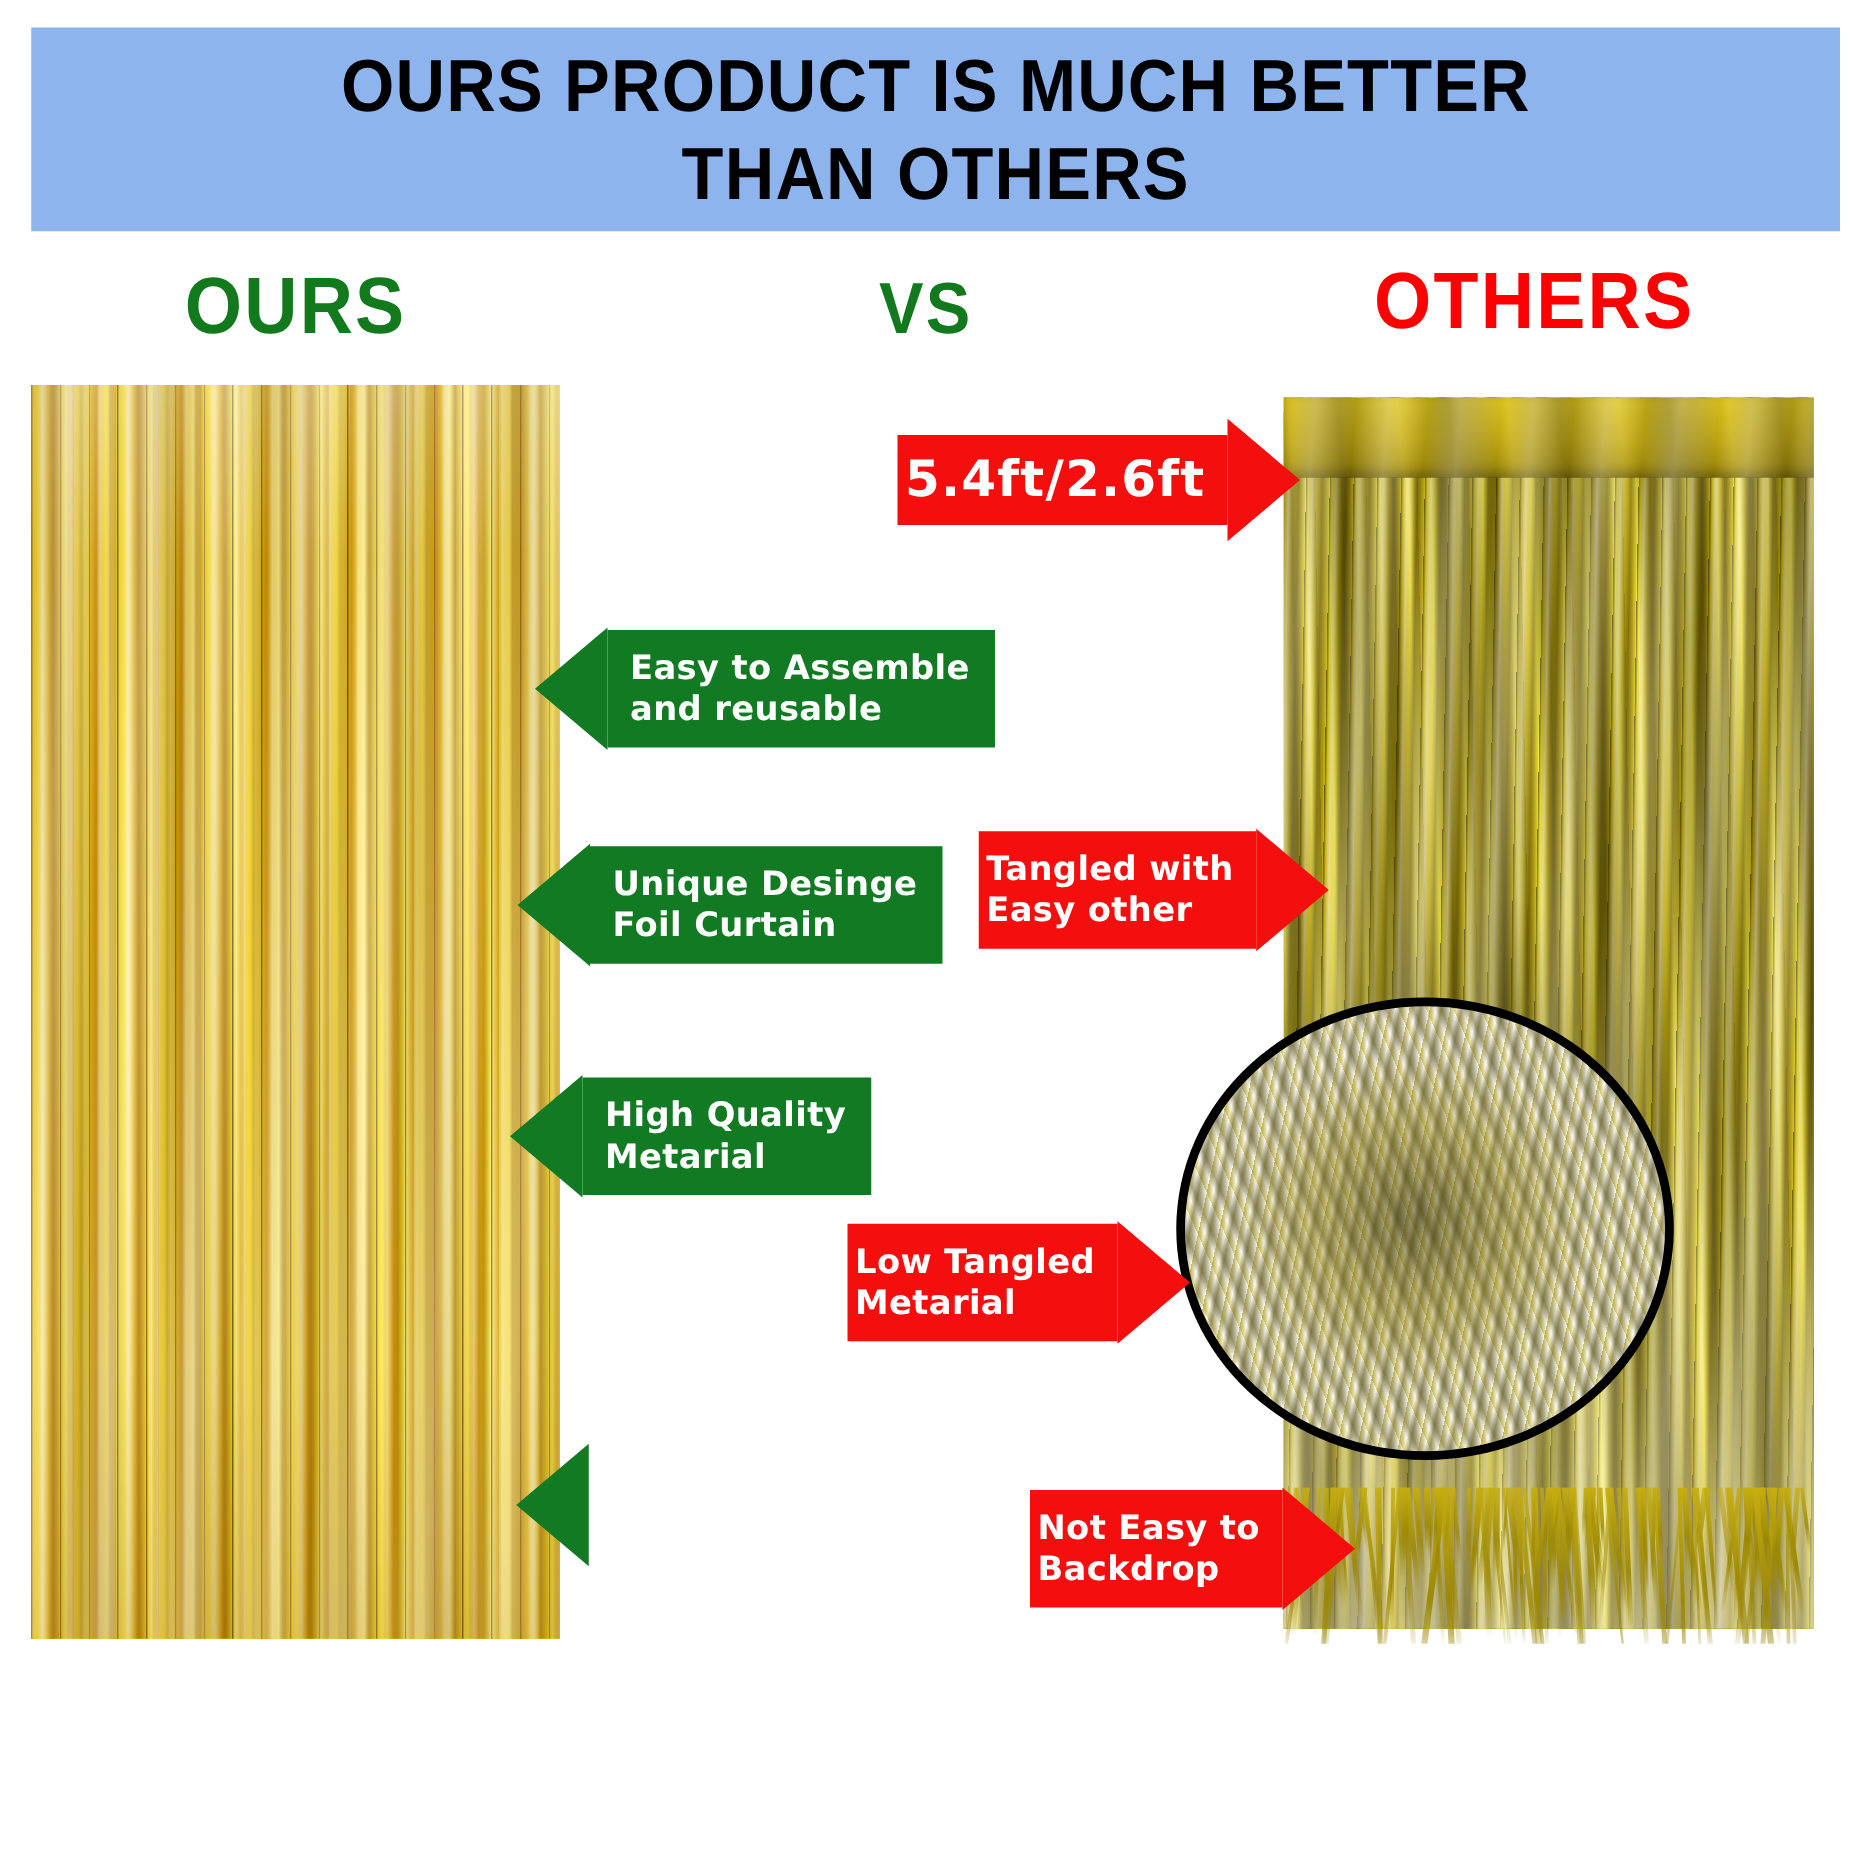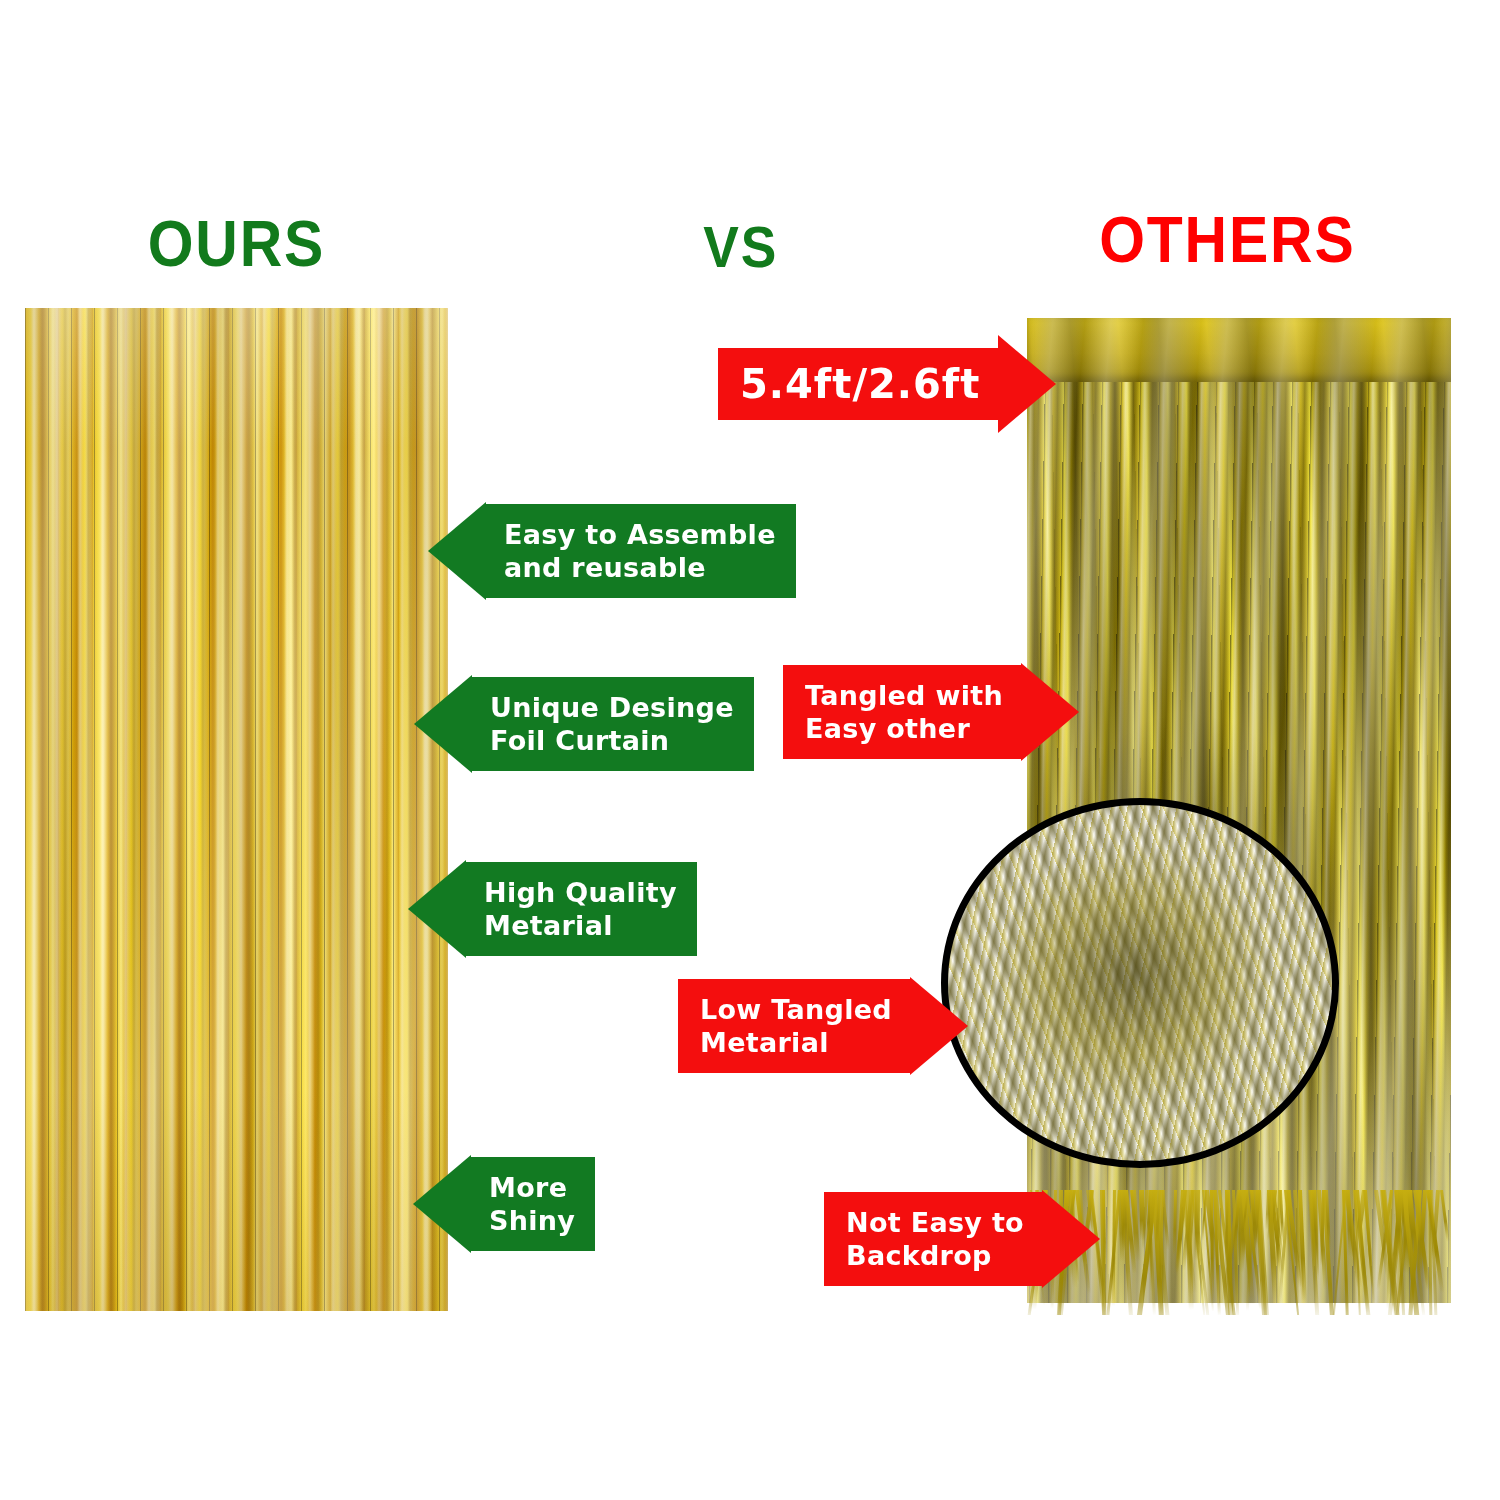--- a/index.html
+++ b/index.html
@@ -221,21 +221,21 @@
   
   .callout.right .head {
     width: 0; height: 0;
     border-top: 49px solid transparent;
     border-bottom: 49px solid transparent;
     border-left: 58px solid #F40E0E;
     flex: none;
   }
   .callout.right .body {
     background: #F40E0E;
-    padding: 14px 18px 14px 22px;
+    padding: 14px 18px 14px 6px;
     min-height: 66px;
   }
 
   
   .c-size      { left: 441px;  top: 330px; }
   .c-assemble  { left: 428px;  top: 502px; }
   .c-design    { left: 414px;  top: 675px; }
   .c-quality   { left: 408px;  top: 860px; }
   .c-shiny     { left: 413px;  top: 1155px; }
 
@@ -267,20 +267,24 @@
     line-height: 51px;
     white-space: nowrap;
     transform: scaleX(0.95);
   }
 </style>
 </head>
 <body>
 
 <div id="stage">
 
+  <div class="header-banner">
+    <div class="header-line">OURS PRODUCT IS MUCH BETTER</div>
+    <div class="header-line">THAN OTHERS</div>
+  </div>
 
   <div class="col-title title-ours">OURS</div>
   <div class="col-title title-vs">VS</div>
   <div class="col-title title-others">OTHERS</div>
 
   <div class="curtain curtain-ours"></div>
   <div class="curtain curtain-others"></div>
   <div class="fringe" id="fringe">
       <i style="left: 15.4px; height: 120px; width: 4.8px; transform: rotate(5.2deg); opacity: 0.73;"></i>
       <i style="left: 326.2px; height: 138px; width: 4px; transform: rotate(-6.1deg); opacity: 0.77;"></i>
@@ -455,24 +459,20 @@
   <div class="callout left c-quality">
     <div class="head"></div>
     <div class="body">
       <span class="label">High Quality
 Metarial</span>
     </div>
   </div>
 
   <div class="callout left c-shiny">
     <div class="head"></div>
-    <div class="body">
-      <span class="label">More
-Shiny</span>
-    </div>
   </div>
 
   <div class="callout right big c-size-r">
     <div class="body">
       <span class="label">5.4ft/2.6ft</span>
     </div>
     <div class="head"></div>
   </div>
 
   <div class="callout right c-tangled">

